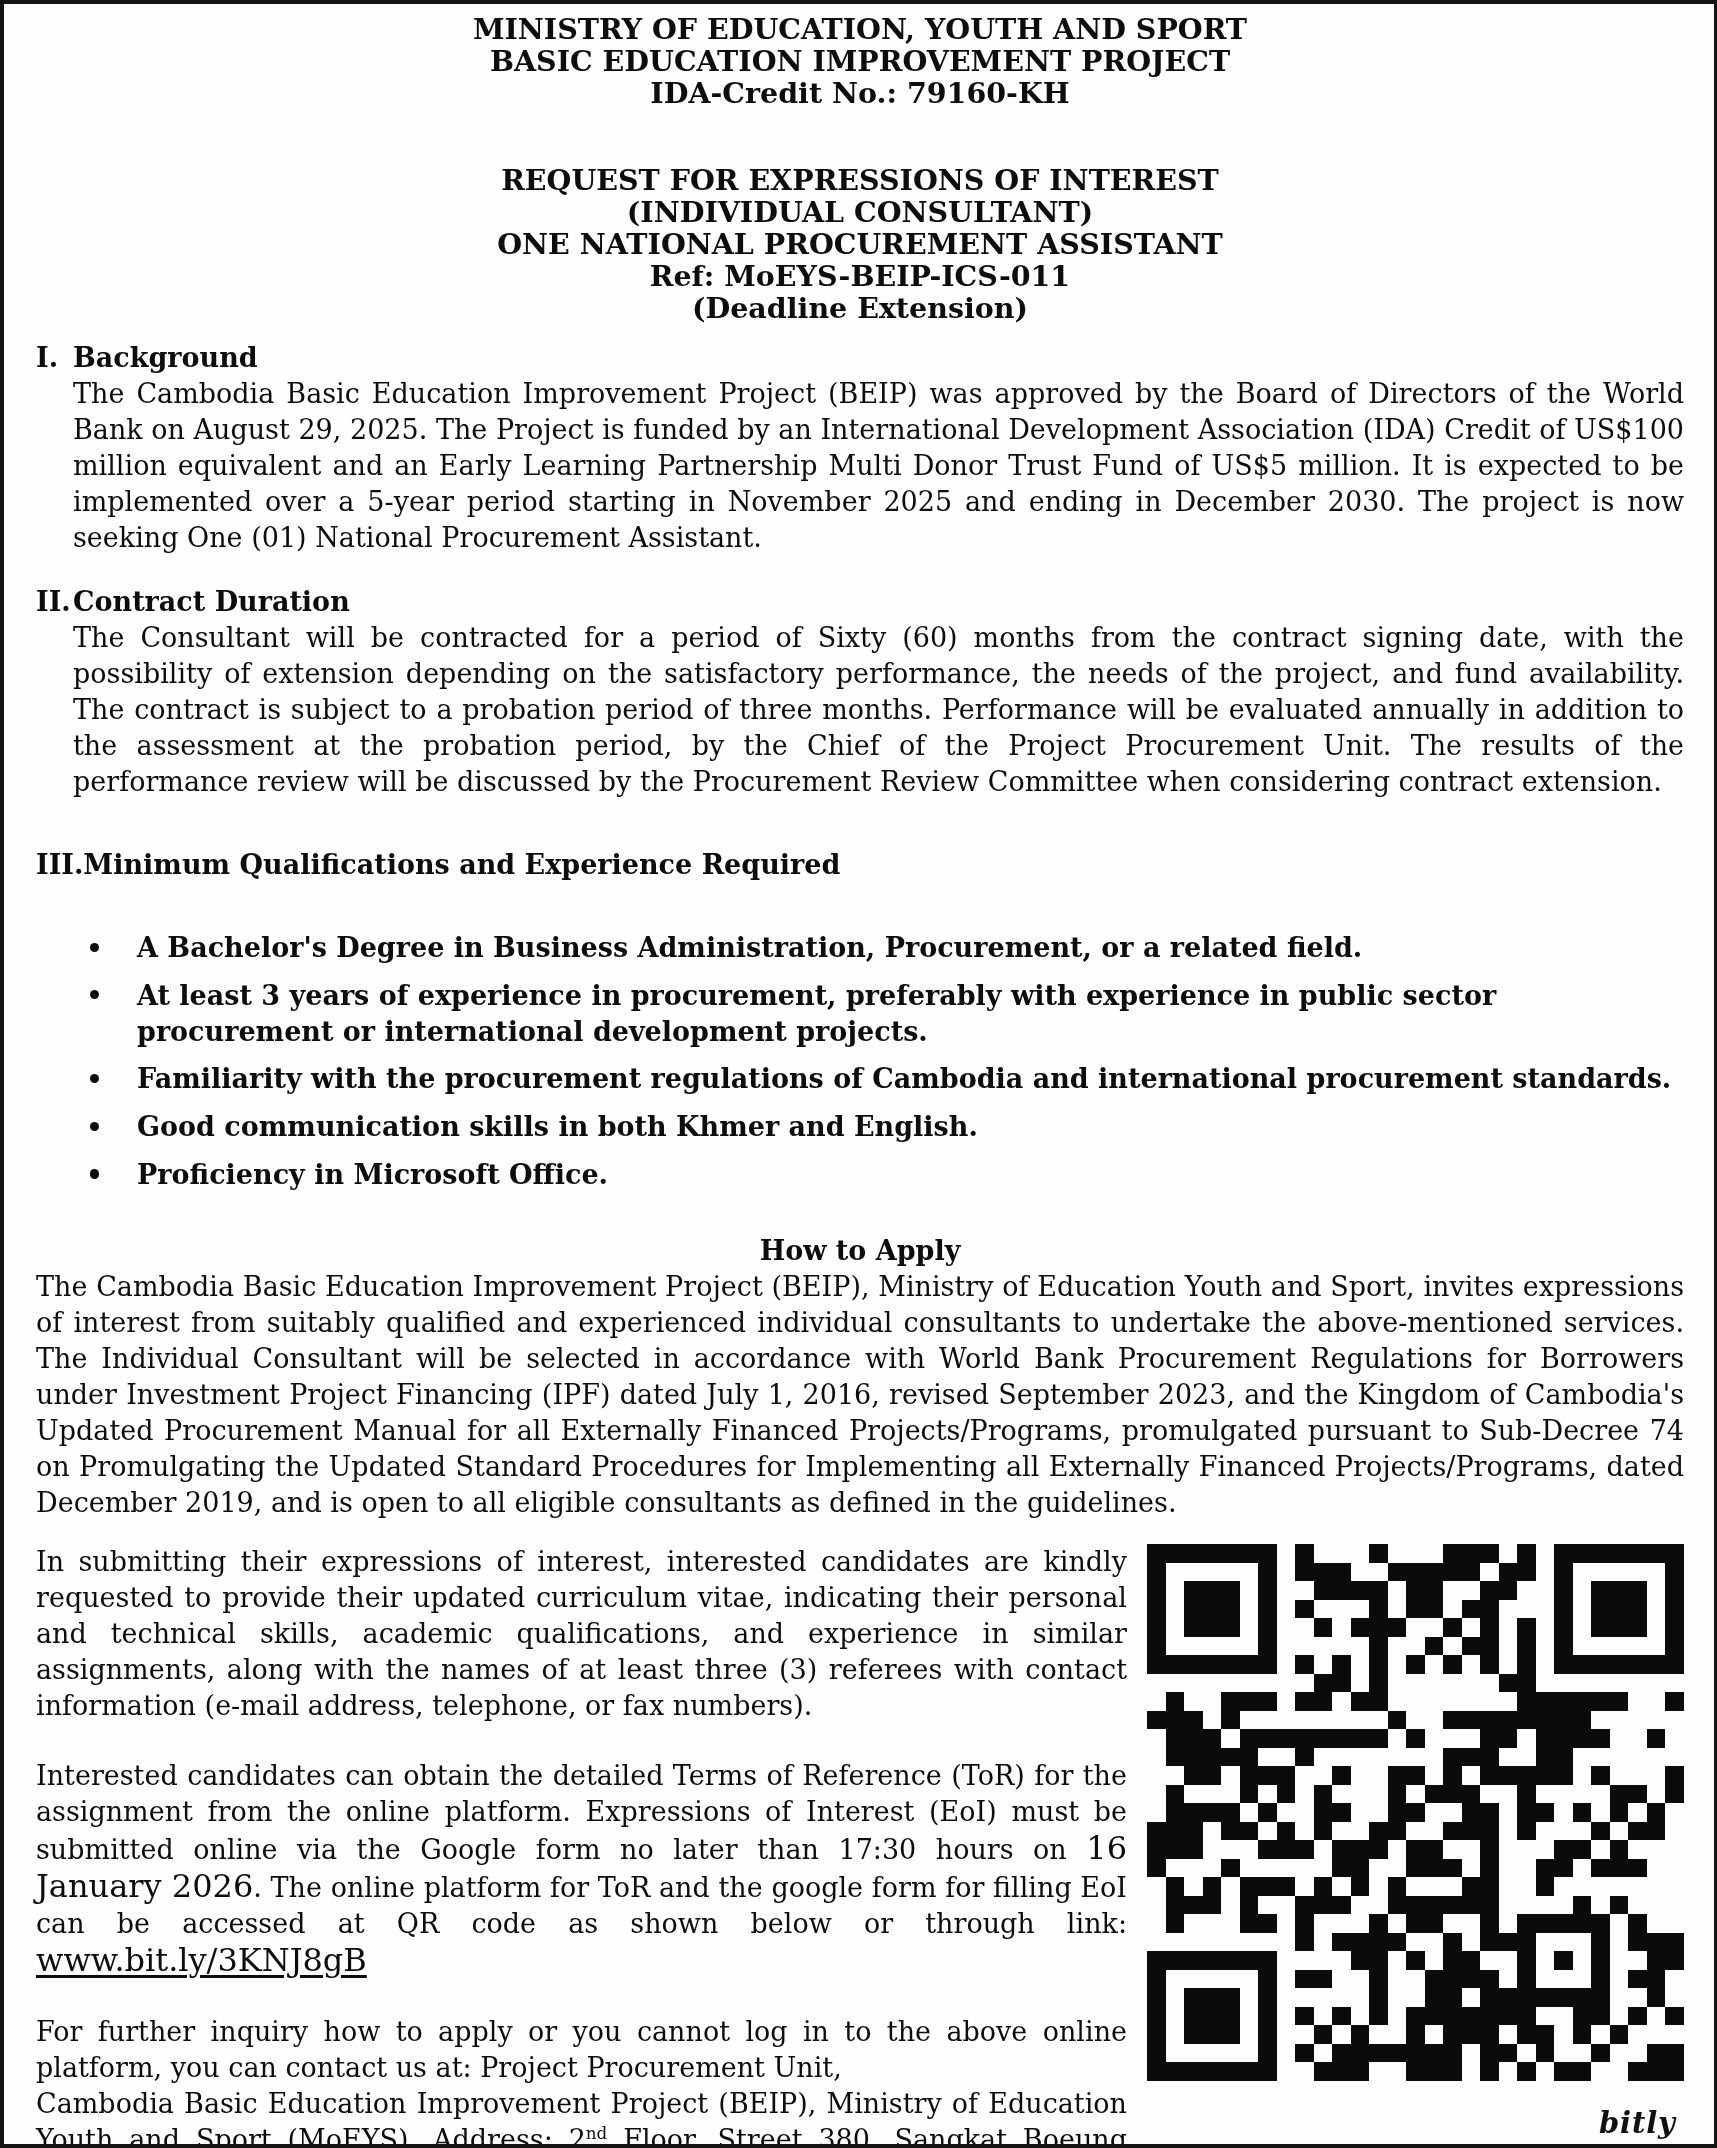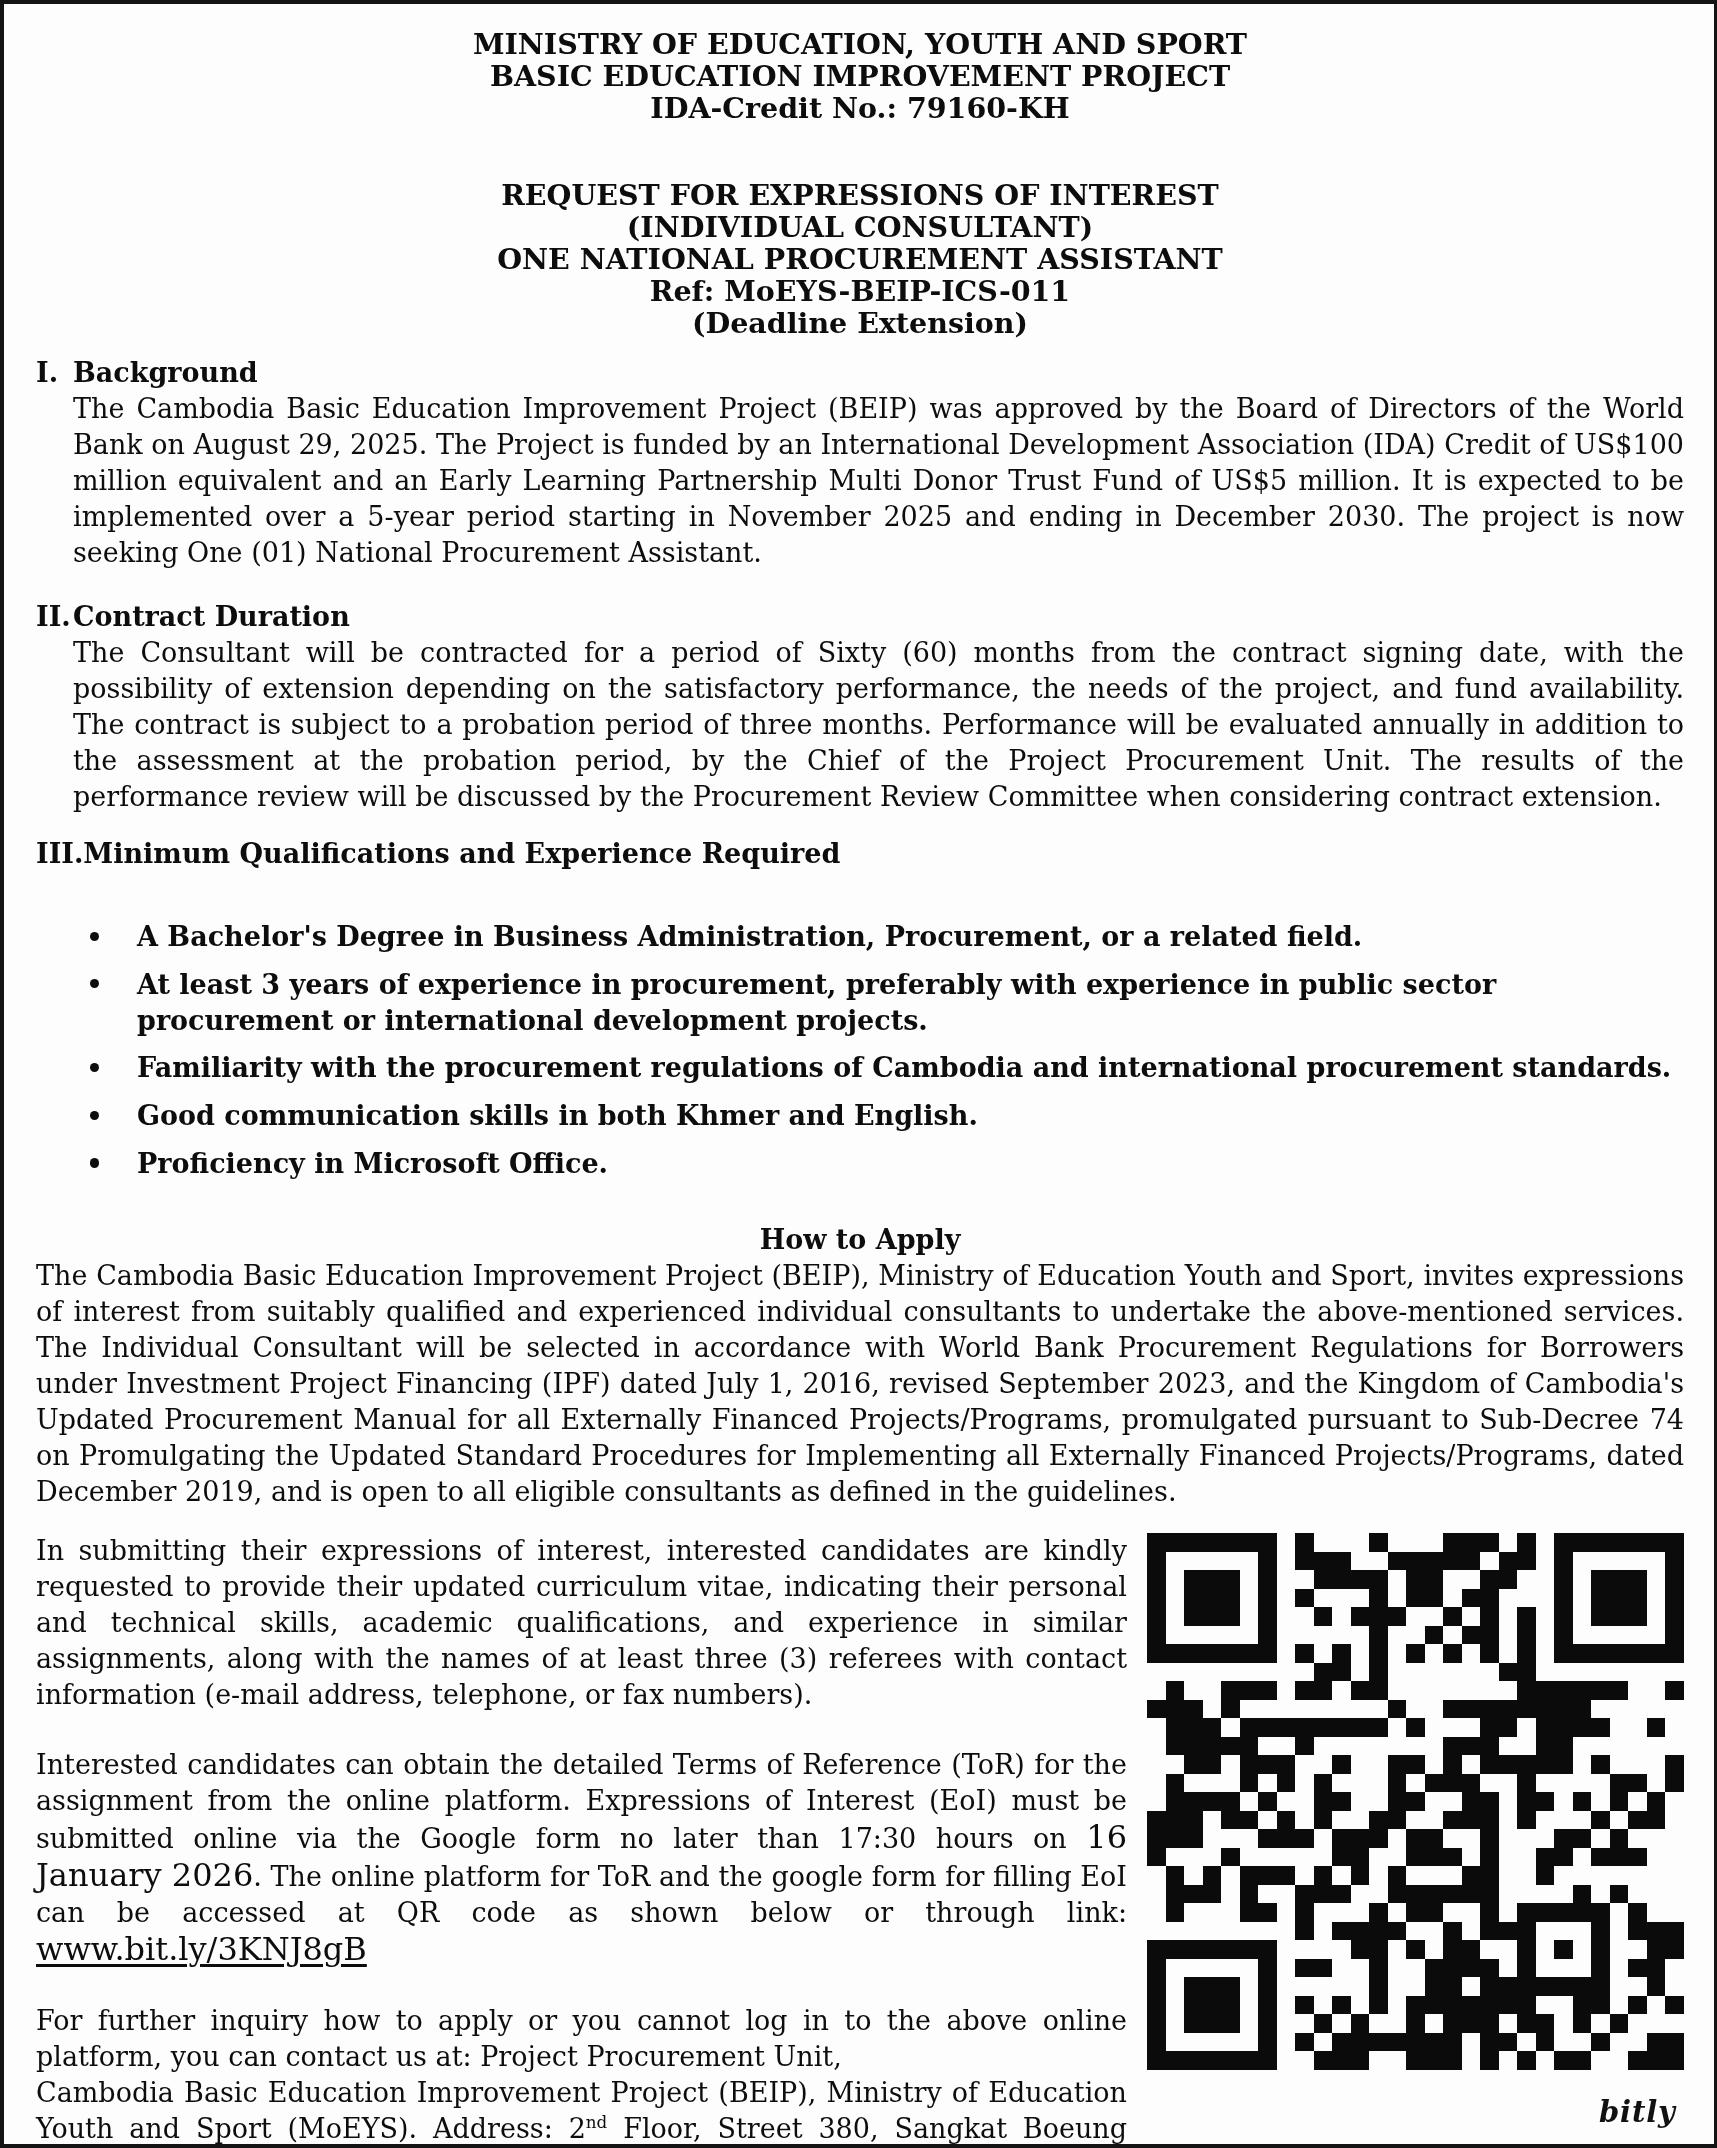--- a/index.html
+++ b/index.html
@@ -2,36 +2,36 @@
 <html style="font-size:13.4px"><head>
 <meta charset="utf-8">
 <style>
   html,body{margin:0;padding:0;background:#e9e9e9;}
   .page{
     position:relative;
     width:1718px;height:2148px;
     box-sizing:border-box;
     background:#fdfdfd;
     border:4.2px solid #141414;
-    padding:24px 30px 0 32px;
+    padding:9px 30px 0 32px;
     font-family:"DejaVu Serif","Liberation Serif",serif;
     color:#0d0d0d;
     overflow:hidden;
   }
   
   .doc-header{text-align:center;font-weight:bold;font-size:28.5px;line-height:32px;}
   .h-gap{height:55px;}
   
   .sec{margin-top:15px;}
   .sec-head{display:flex;font-weight:bold;font-size:27px;line-height:37px;}
   .sec-head .num{min-width:37px;}
   .body-text{font-size:27px;line-height:36px;text-align:justify;margin:0;}
   .indent{margin-left:37px;}
   #sec-contract{margin-top:27px;}
-  #sec-qual{margin-top:20px;}
+  #sec-qual{margin-top:46px;}
   .bullets{list-style:none;margin:47px 0 0 52px;padding:0;}
   .bullets li{
     position:relative;padding-left:49px;margin-bottom:11.7px;
     font-size:27px;line-height:36px;font-weight:bold;
   }
   .bullets li::before{
     content:"";position:absolute;left:1.7px;top:12.6px;
     width:9.2px;height:9.2px;border-radius:50%;background:#0d0d0d;
   }
   #sec-apply{margin-top:39px;}

